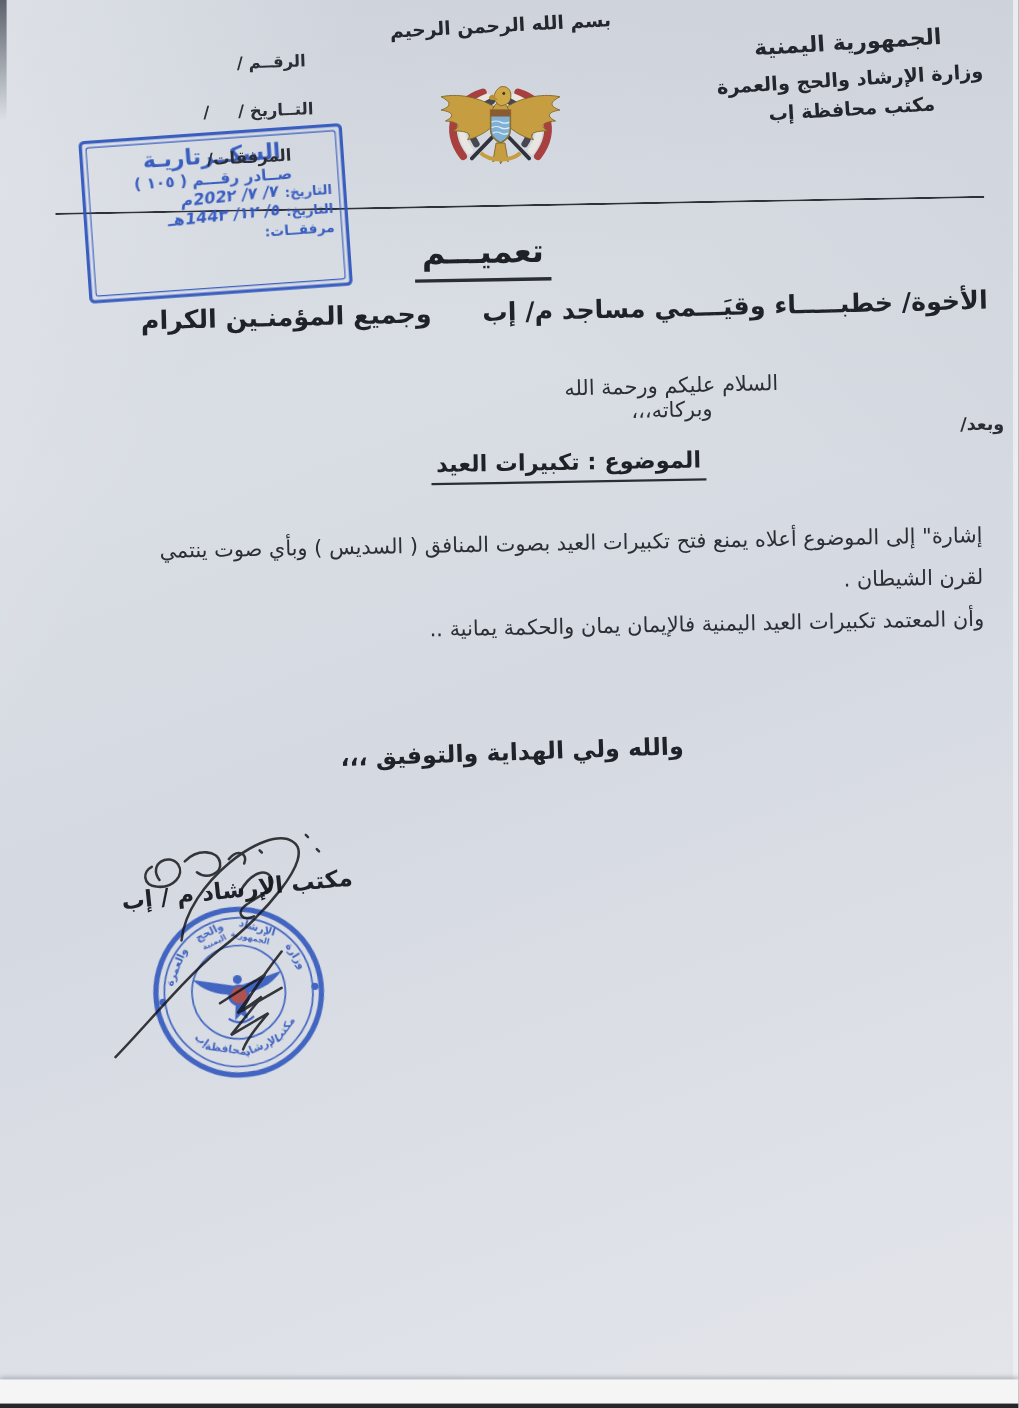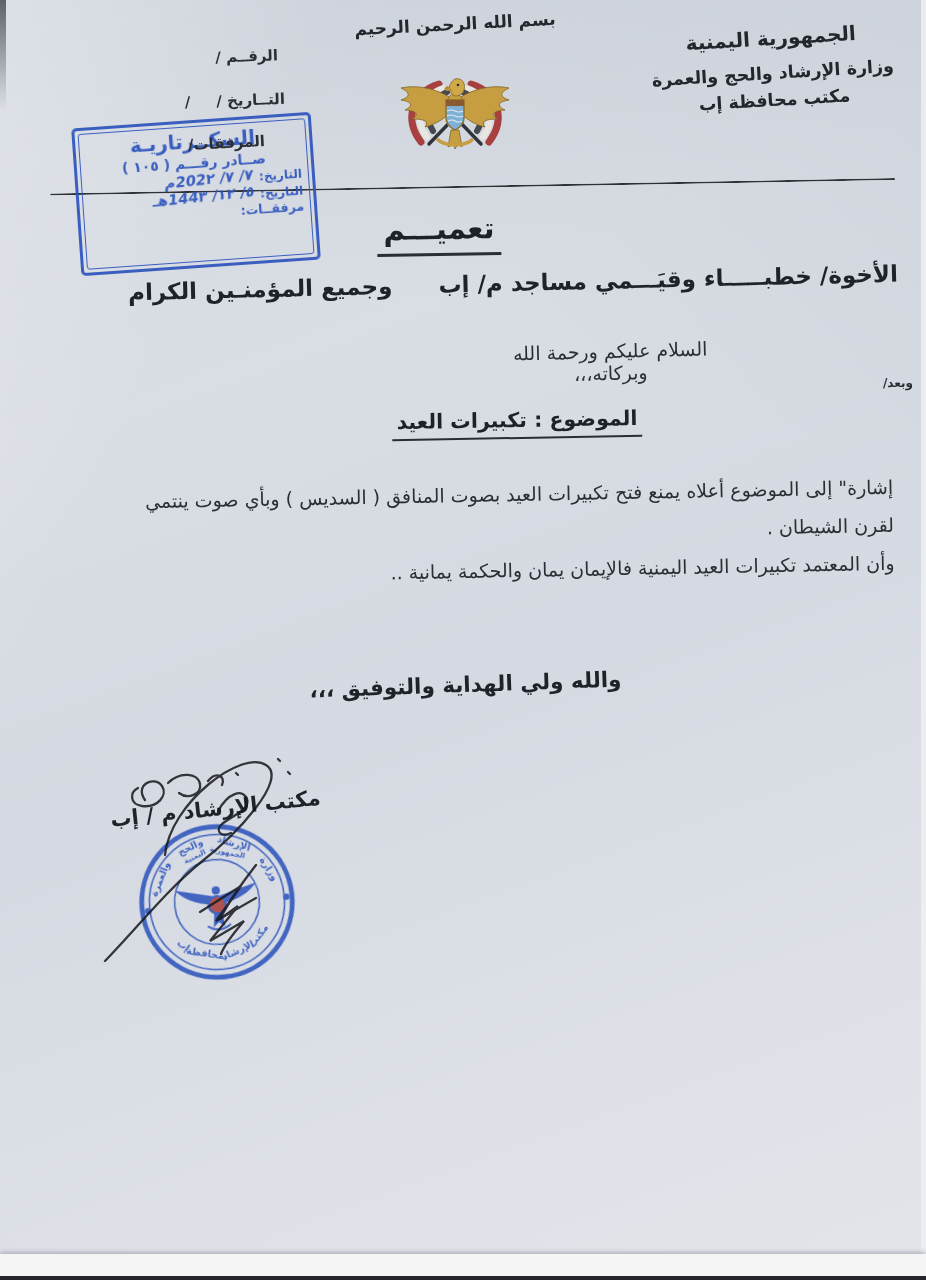--- a/index.html
+++ b/index.html
@@ -59,21 +59,21 @@
     font-size:29px;font-weight:800;transform:rotate(-1deg);color:#1e2126;
     border-bottom:3px solid #2a2d33;padding-bottom:7px;}
 
   .addressee{position:absolute;left:128px;top:270px;width:770px;display:flex;
     justify-content:space-between;font-size:23px;font-weight:800;color:#1f2228;
     transform:rotate(-1.4deg);white-space:nowrap;}
 
   .salutation{position:absolute;left:478px;top:340px;width:265px;text-align:center;
     font-size:19px;font-weight:500;transform:rotate(-1.5deg);}
 
-  .and-after{position:absolute;left:828px;top:376px;width:85px;font-size:12px;font-weight:700;}
+  .and-after{position:absolute;left:828px;top:376px;width:85px;font-size:16px;font-weight:700;}
 
   .subject{position:absolute;left:392px;top:408px;width:250px;text-align:center;
     font-size:20.5px;font-weight:800;color:#1e2126;transform:rotate(-1deg);
     border-bottom:2.4px solid #2a2d33;padding-bottom:5px;white-space:nowrap;}
 
   .para{position:absolute;left:38px;top:476px;width:856px;font-size:19px;font-weight:500;
     line-height:38px;transform:rotate(-1.1deg);color:#2b2e34;}
   .para div{white-space:nowrap;}
 
   .closing{position:absolute;left:298px;top:672px;width:335px;text-align:center;

